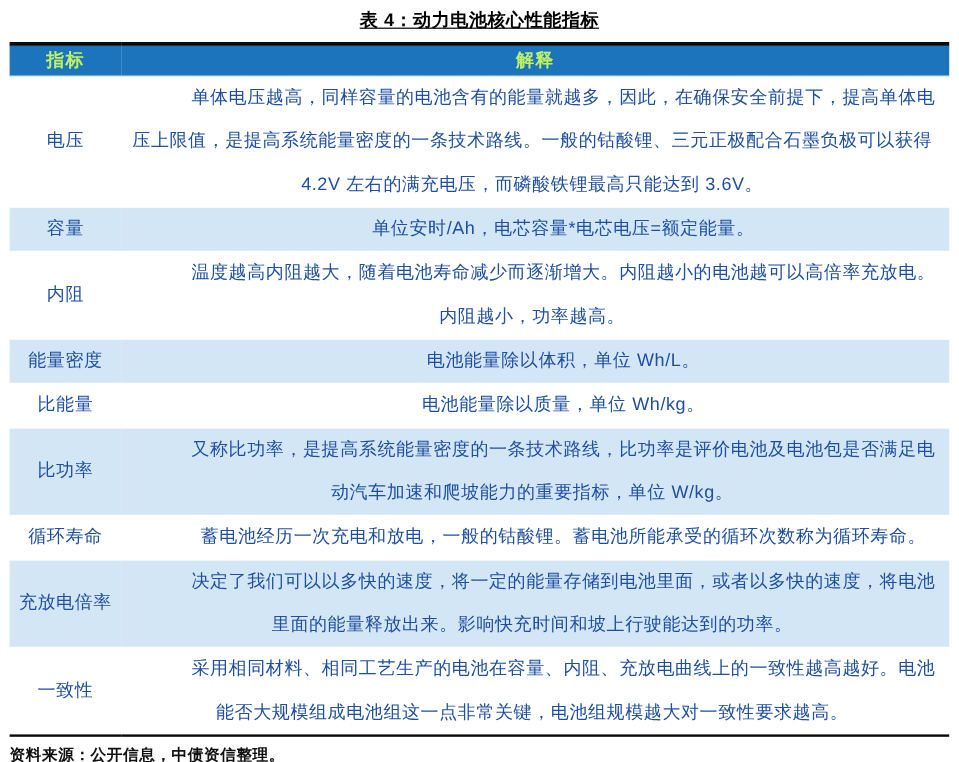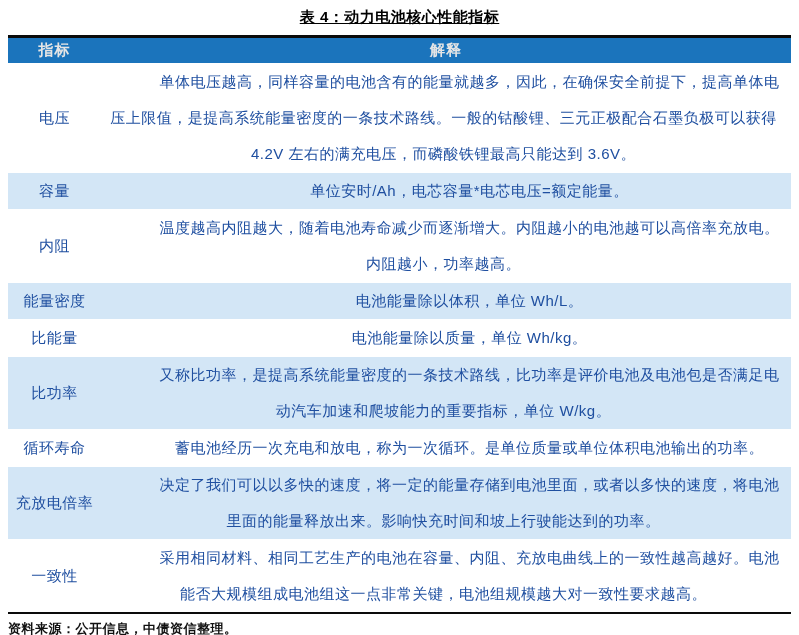--- a/index.html
+++ b/index.html
@@ -28,21 +28,21 @@
   }
   table.perf {
     width: 783px;
     border-collapse: collapse;
     table-layout: fixed;
     border-top: 3px solid #0a0a0a;
     border-bottom: 2px solid #0a0a0a;
   }
   table.perf thead th {
     background: #1B74BC;
-    color: #e5e5e5;
+    color: #bef264;
     font-weight: bold;
     font-size: 15px;
     height: 25px;
     padding: 0;
     text-align: center;
     vertical-align: middle;
     letter-spacing: 1px;
   }
   col.c-ind { width: 93px; }
   col.c-exp { width: 690px; }
@@ -111,21 +111,21 @@
         <tr>
           <td class="ind">比能量</td>
           <td class="exp">电池能量除以质量，单位 Wh/kg。</td>
         </tr>
         <tr>
           <td class="ind">比功率</td>
           <td class="exp">又称比功率，是提高系统能量密度的一条技术路线，比功率是评价电池及电池包是否满足电动汽车加速和爬坡能力的重要指标，单位 W/kg。</td>
         </tr>
         <tr>
           <td class="ind">循环寿命</td>
-          <td class="exp">蓄电池经历一次充电和放电，称为一次循环。是单位质量或单位体积电池输出的功率。</td>
+          <td class="exp">蓄电池经历一次充电和放电，一般的钴酸锂。蓄电池所能承受的循环次数称为循环寿命。</td>
         </tr>
         <tr>
           <td class="ind">充放电倍率</td>
           <td class="exp">决定了我们可以以多快的速度，将一定的能量存储到电池里面，或者以多快的速度，将电池里面的能量释放出来。影响快充时间和坡上行驶能达到的功率。</td>
         </tr>
         <tr>
           <td class="ind">一致性</td>
           <td class="exp">采用相同材料、相同工艺生产的电池在容量、内阻、充放电曲线上的一致性越高越好。电池能否大规模组成电池组这一点非常关键，电池组规模越大对一致性要求越高。</td>
         </tr>
       </tbody>

